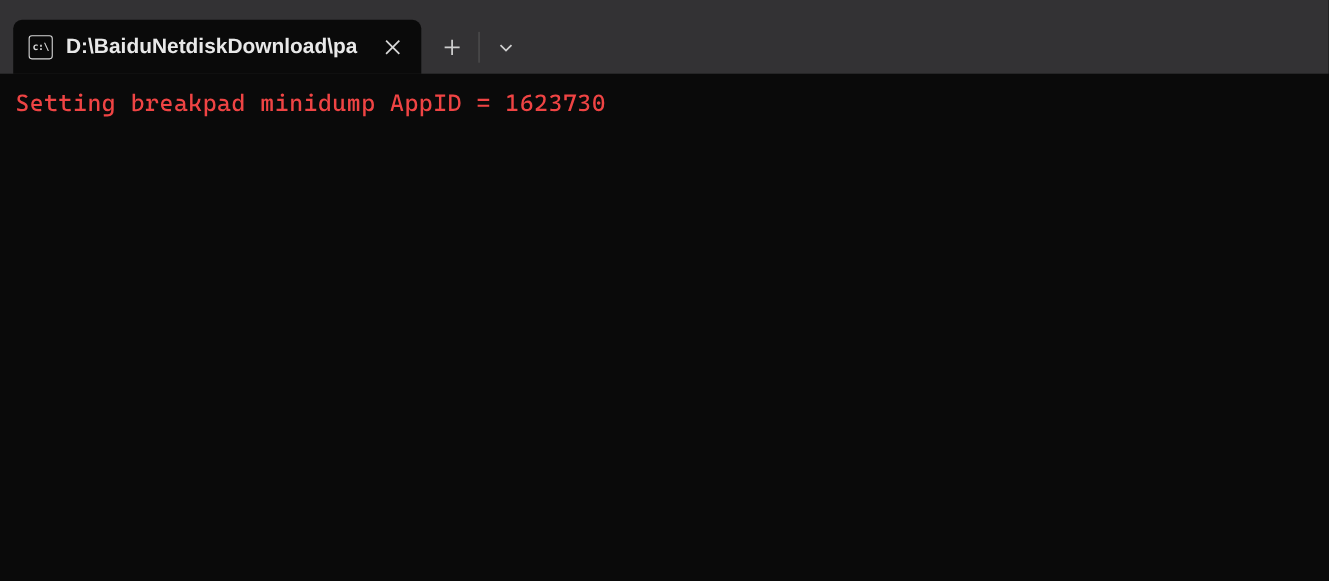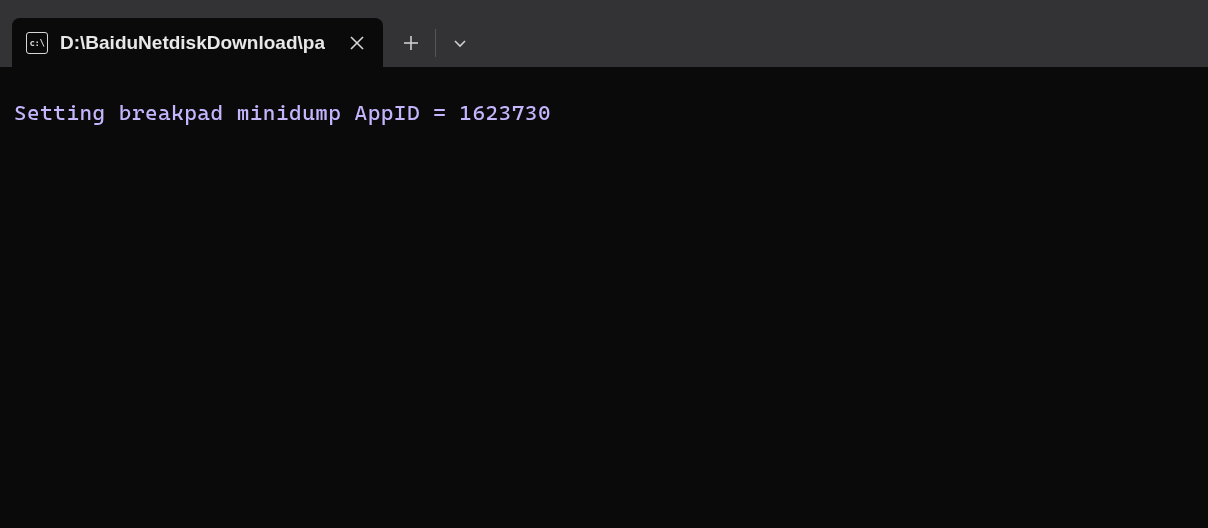--- a/index.html
+++ b/index.html
@@ -81,24 +81,24 @@
       justify-content: center;
       color: #cfcfcf;
       cursor: pointer;
     }
     .divider {
       width: 1px;
       height: 28px;
       background: #555;
     }
     .terminal {
-      padding: 32px 14px;
+      padding: 14px 14px;
       font-family: "Cascadia Mono", Consolas, "Courier New", monospace;
       font-size: 21.5px;
-      color: #c4b5fd;
+      color: #ef4444;
       letter-spacing: 0.5px;
       line-height: 1.3;
       white-space: pre;
     }
   </style>
 </head>
 <body>
 
 <div class="titlebar">
   <div class="tab">

